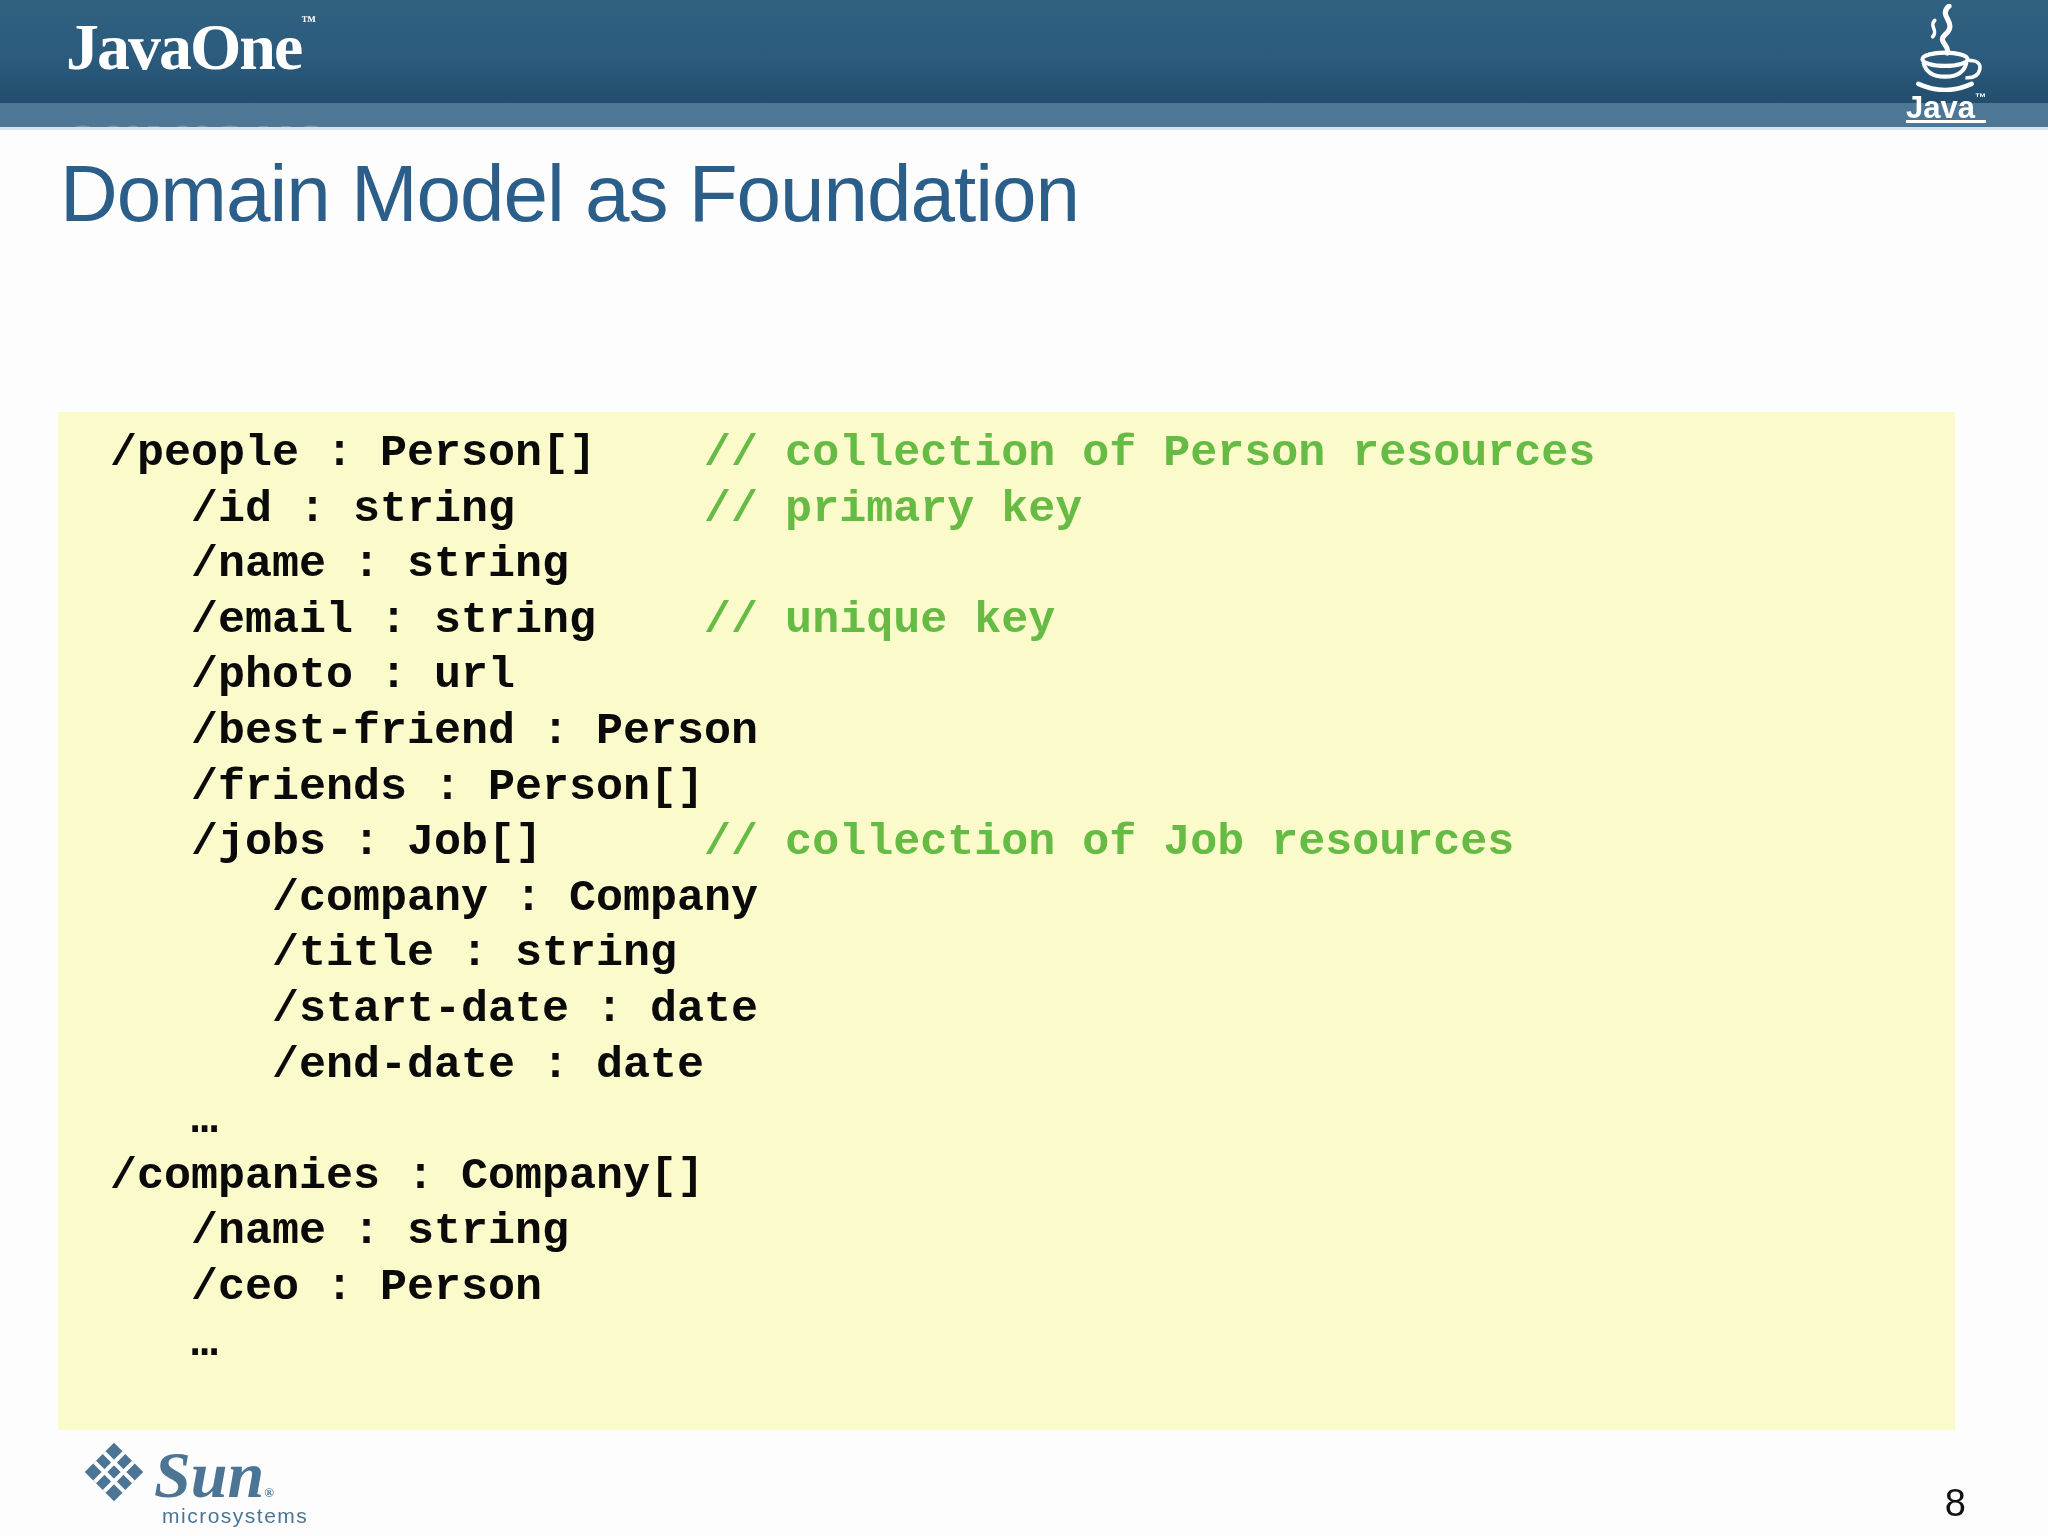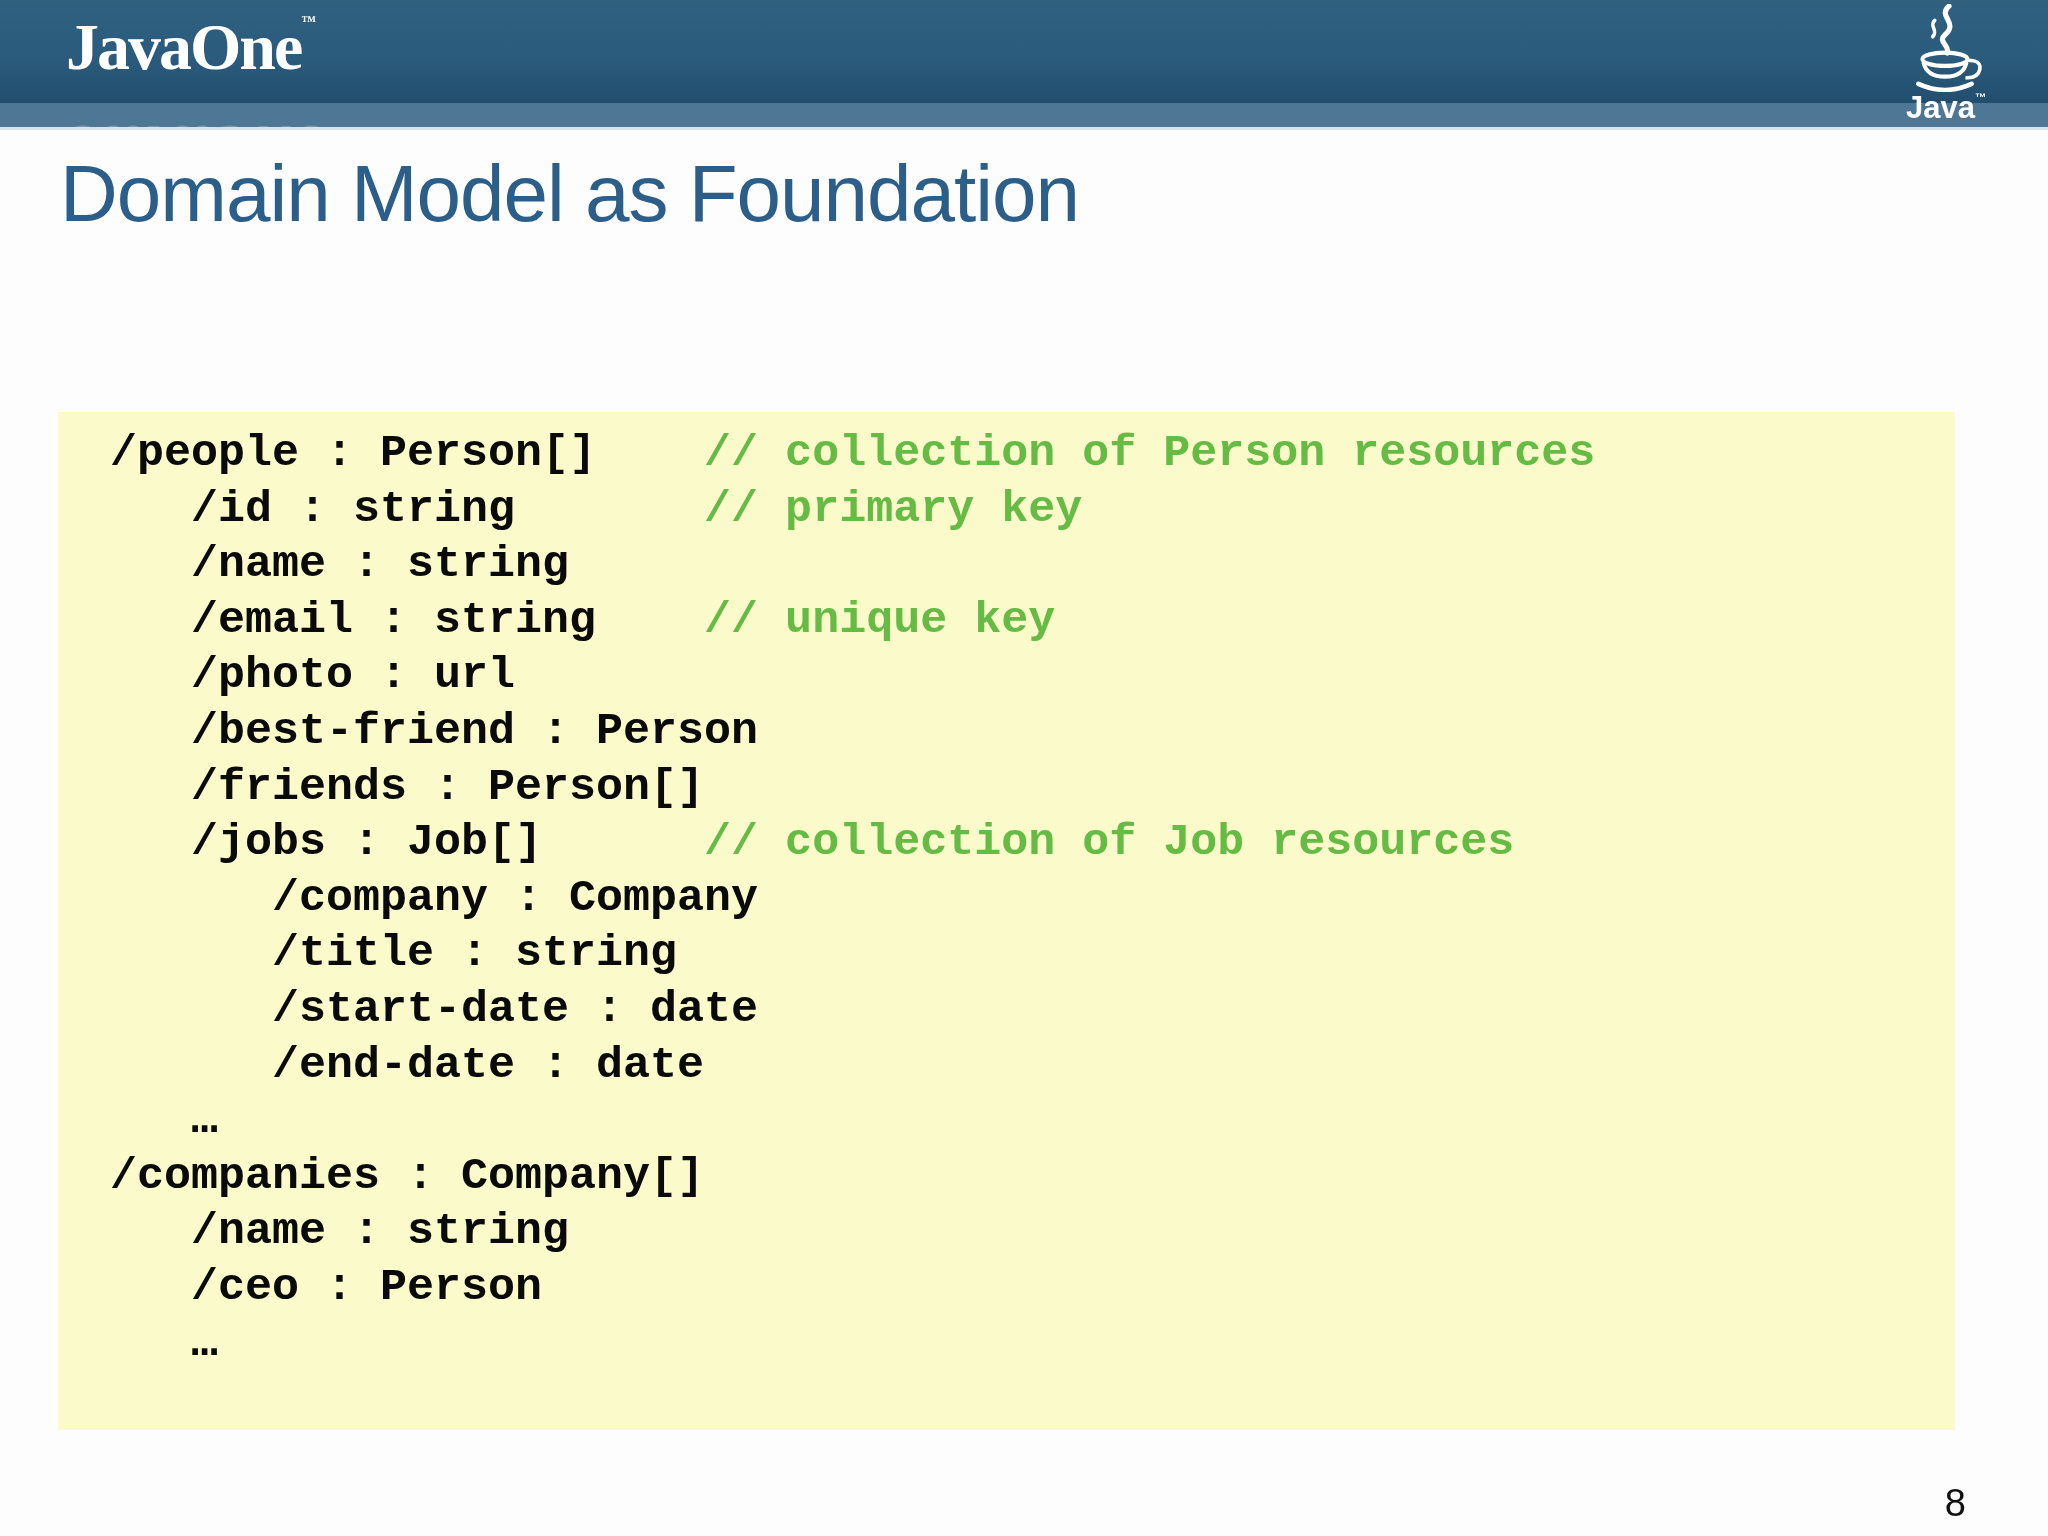--- a/index.html
+++ b/index.html
@@ -26,21 +26,21 @@
     background:linear-gradient(180deg,#30617F 0%,var(--header-dark) 55%,var(--header-dark-edge) 100%);}
   .header-light{position:absolute;left:0;top:103px;width:100%;height:27px;
     background:var(--header-light);border-bottom:3px solid var(--header-line);overflow:hidden;}
   .brand{position:absolute;left:66px;top:14px;color:#FFFFFF;font-size:66px;font-weight:bold;
     letter-spacing:-2px;line-height:1;white-space:nowrap;font-family:Liberation Serif, serif;}
   .brand sup{font-size:15px;font-weight:bold;vertical-align:top;letter-spacing:0;}
   .brand-reflection{position:absolute;left:66px;top:-53px;color:#FFFFFF;opacity:0.22;
     font-size:66px;font-weight:bold;letter-spacing:-2px;line-height:1;
     transform:scaleY(-1);transform-origin:center bottom;white-space:nowrap;}
   .java-logo{position:absolute;right:52px;top:4px;width:100px;text-align:center;}
-  .java-logo-text{color:#FFFFFF;font-weight:bold;font-size:31px;line-height:1;margin-top:-4px;}
+  .java-logo-text{color:#FFFFFF;font-weight:bold;font-size:31px;line-height:1;margin-top:-4px;text-decoration:underline;}
   .java-logo-text sup{font-size:11px;vertical-align:top;}
 
   
   .page-title{position:absolute;left:60px;top:142px;color:var(--title);
     font-size:80px;font-weight:400;letter-spacing:-1px;line-height:1.05;white-space:nowrap;margin-top:10px;}
   .page-subtitle{position:absolute;left:60px;top:230px;color:var(--subtitle);
     font-size:60px;font-weight:400;letter-spacing:-1px;line-height:1.05;white-space:nowrap;}
 
   
   .code{position:absolute;left:58px;top:412px;width:1897px;height:1018px;
@@ -83,15 +83,29 @@
         </svg>
       </span>
       <div class="java-logo-text"><span>Java</span><sup>™</sup></div>
     </div>
   </div>
 
   <h1 class="page-title">Domain Model as Foundation</h1>
 
   <pre class="code"><div class="code-line"><span>/people : Person[]    </span><span class="comment">// collection of Person resources</span></div><div class="code-line"><span>   /id : string       </span><span class="comment">// primary key</span></div><div class="code-line"><span>   /name : string</span></div><div class="code-line"><span>   /email : string    </span><span class="comment">// unique key</span></div><div class="code-line"><span>   /photo : url</span></div><div class="code-line"><span>   /best-friend : Person</span></div><div class="code-line"><span>   /friends : Person[]</span></div><div class="code-line"><span>   /jobs : Job[]      </span><span class="comment">// collection of Job resources</span></div><div class="code-line"><span>      /company : Company</span></div><div class="code-line"><span>      /title : string</span></div><div class="code-line"><span>      /start-date : date</span></div><div class="code-line"><span>      /end-date : date</span></div><div class="code-line"><span>   …</span></div><div class="code-line"><span>/companies : Company[]</span></div><div class="code-line"><span>   /name : string</span></div><div class="code-line"><span>   /ceo : Person</span></div><div class="code-line"><span>   …</span></div></pre>
 
+  <div class="sun-logo">
+    <span>
+      <svg width="60" height="60" viewBox="0 0 58 58" aria-hidden="true">
+        <g transform="rotate(45 29 29)">
+          <rect x="9" y="9" width="40" height="40" fill="#4C7495"></rect>
+          <path d="M9 22.5 H49 M9 35.5 H49 M22.5 9 V49 M35.5 9 V49" stroke="#fff" stroke-width="4"></path>
+        </g>
+      </svg>
+    </span>
+    <div class="sun-text-wrap">
+      <div class="sun-word"><span>Sun</span><span class="reg">®</span></div>
+      <div class="sun-sub">microsystems</div>
+    </div>
+  </div>
   <div class="page-number">8</div>
 
 </div>
 
 </body></html>

